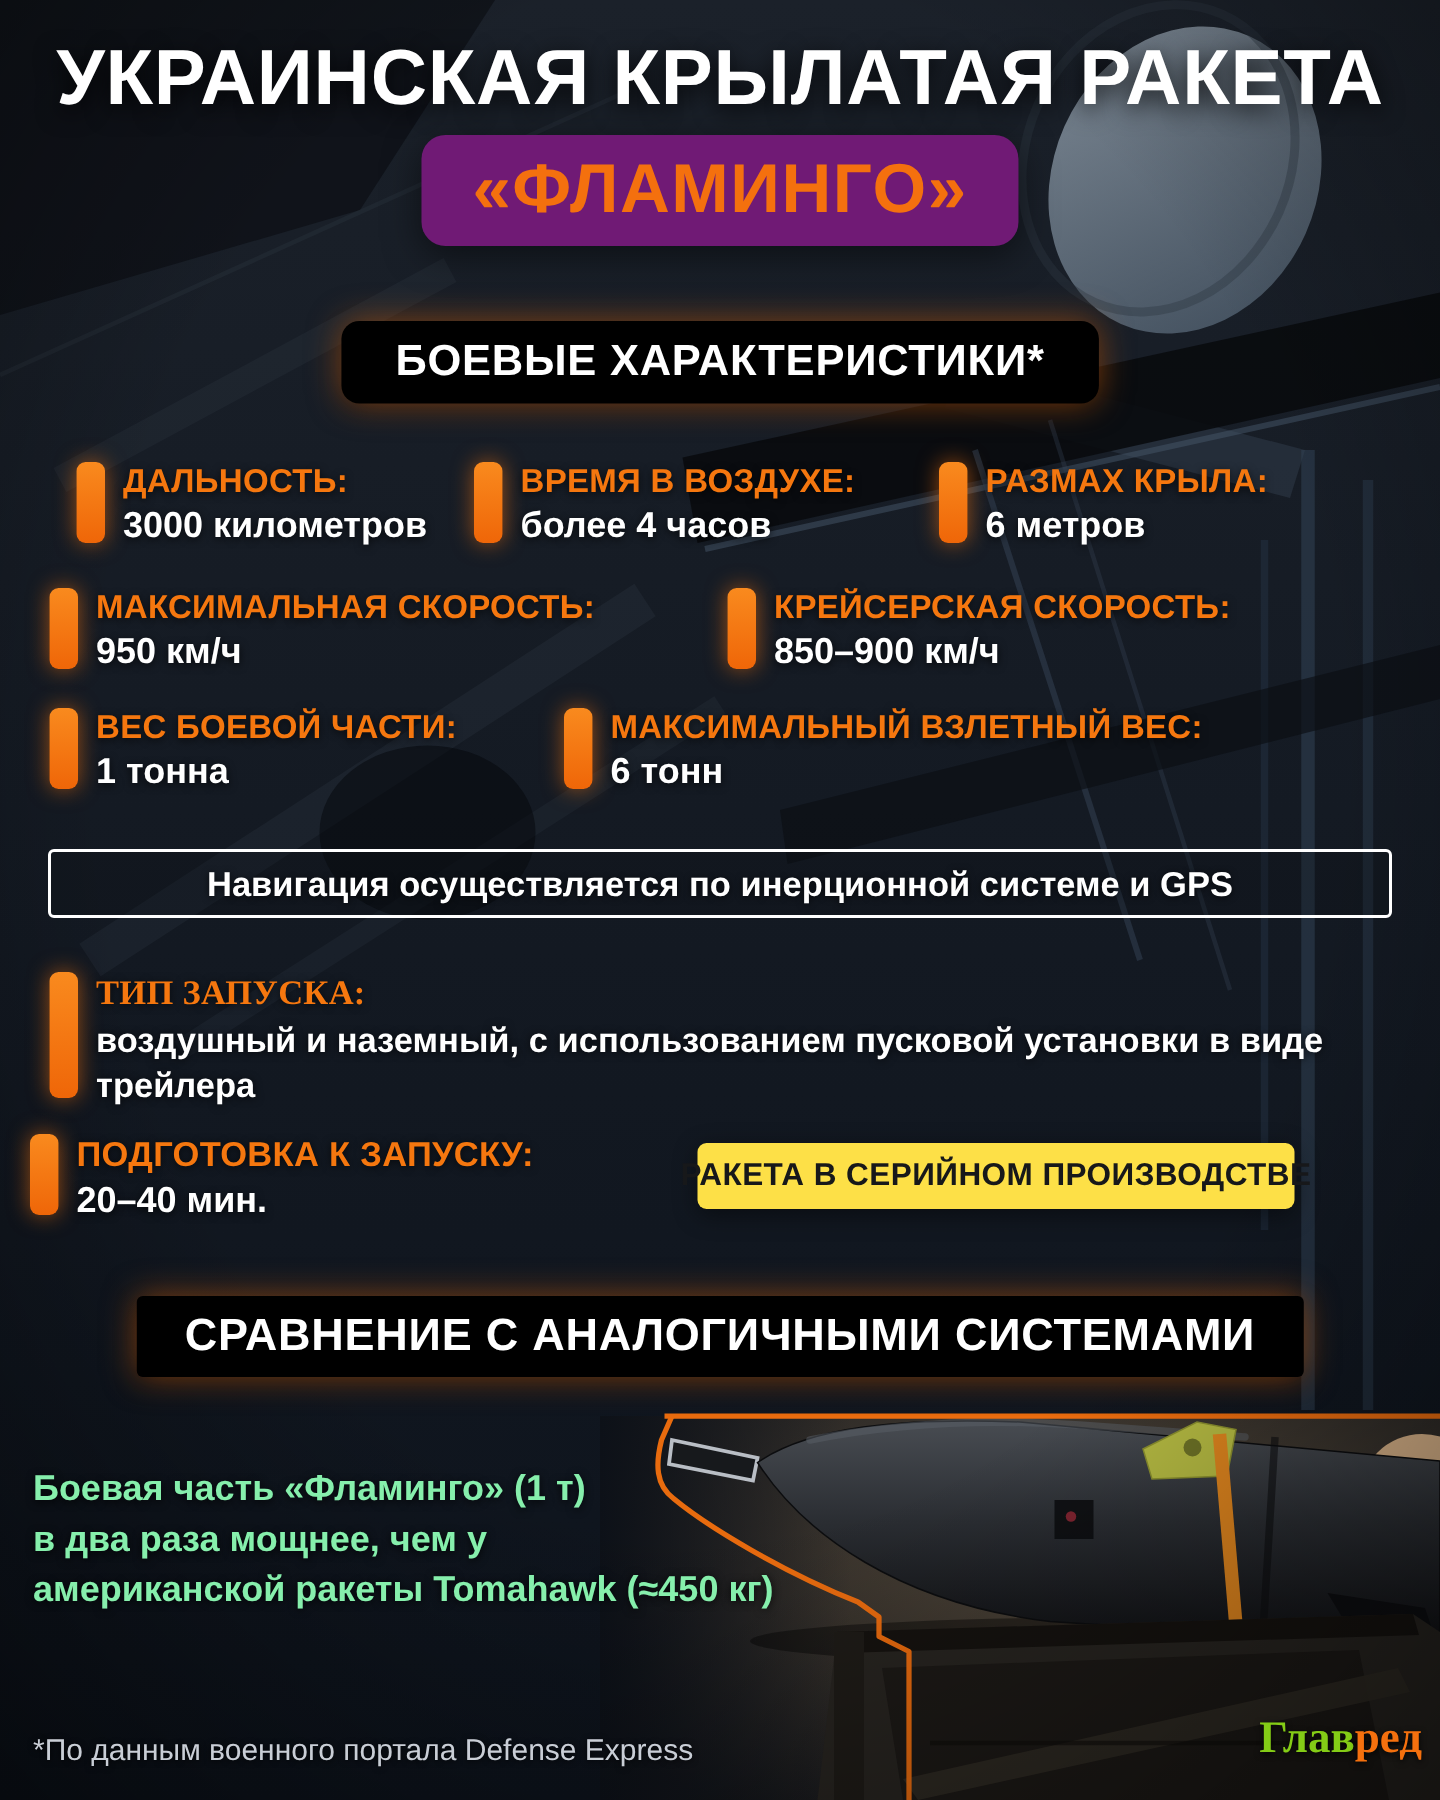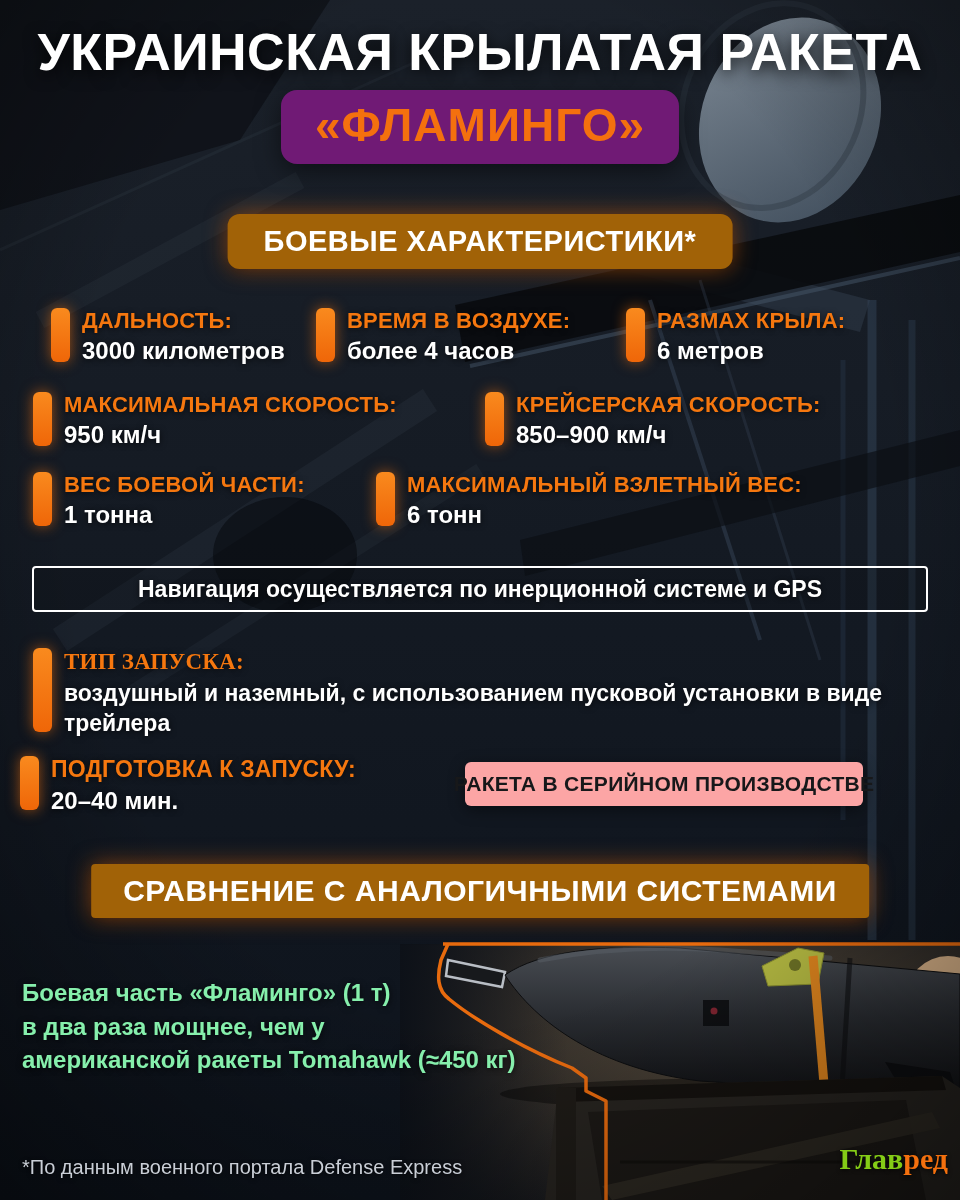--- a/index.html
+++ b/index.html
@@ -18,21 +18,21 @@
     white-space:nowrap;
   }
   .name-box{
     left:50%;top:90px;transform:translateX(-50%);
     background:#701a75;border-radius:16px;padding:8px 34px 12px;
     box-shadow:0 6px 24px rgba(0,0,0,.5);
   }
   .name-box span{color:#f4700e;font-size:46px;font-weight:800;letter-spacing:1px;}
 
   .section-banner{
-    background:#a16207;border-radius:12px;color:#fff;font-weight:800;
+    background:#000000;border-radius:12px;color:#fff;font-weight:800;
     box-shadow:0 0 22px rgba(244,112,14,.5), 0 4px 14px rgba(0,0,0,.4);
     display:flex;align-items:center;justify-content:center;white-space:nowrap;
   }
   .banner-combat{left:50%;top:214px;transform:translateX(-50%);
     padding:11px 36px;font-size:29px;letter-spacing:.5px;}
   .banner-compare{left:50%;top:864px;transform:translateX(-50%);
     padding:10px 32px;font-size:30px;letter-spacing:.5px;border-radius:4px;}
 
   .stat{display:flex;gap:12px;align-items:flex-start;}
   .stat .bar{
@@ -51,21 +51,21 @@
   }
   .stat-value.wrap{font-size:23px;max-width:830px;line-height:1.34;}
 
   .outline-box{
     left:32px;top:566px;width:892px;height:42px;
     border:2px solid #fff;border-radius:4px;background:rgba(10,14,18,.25);
     display:flex;align-items:center;justify-content:center;
     color:#fff;font-size:23px;font-weight:700;text-shadow:0 1px 5px rgba(0,0,0,.7);
   }
   .production-box{
-    left:465px;top:762px;width:398px;height:44px;background:#fca5a5;border-radius:6px;
+    left:465px;top:762px;width:398px;height:44px;background:#fde047;border-radius:6px;
     display:flex;align-items:center;justify-content:center;
     color:#17181a;font-size:21px;font-weight:700;letter-spacing:.3px;
     box-shadow:0 4px 16px rgba(0,0,0,.45);white-space:nowrap;
   }
   .compare-text{
     left:22px;top:976px;color:#86efac;font-size:24px;font-weight:700;
     white-space:pre-line;line-height:1.4;text-shadow:0 1px 6px rgba(0,0,0,.8);
   }
   .source-note{
     left:22px;top:1156px;color:#c9ced6;font-size:20px;font-weight:400;

